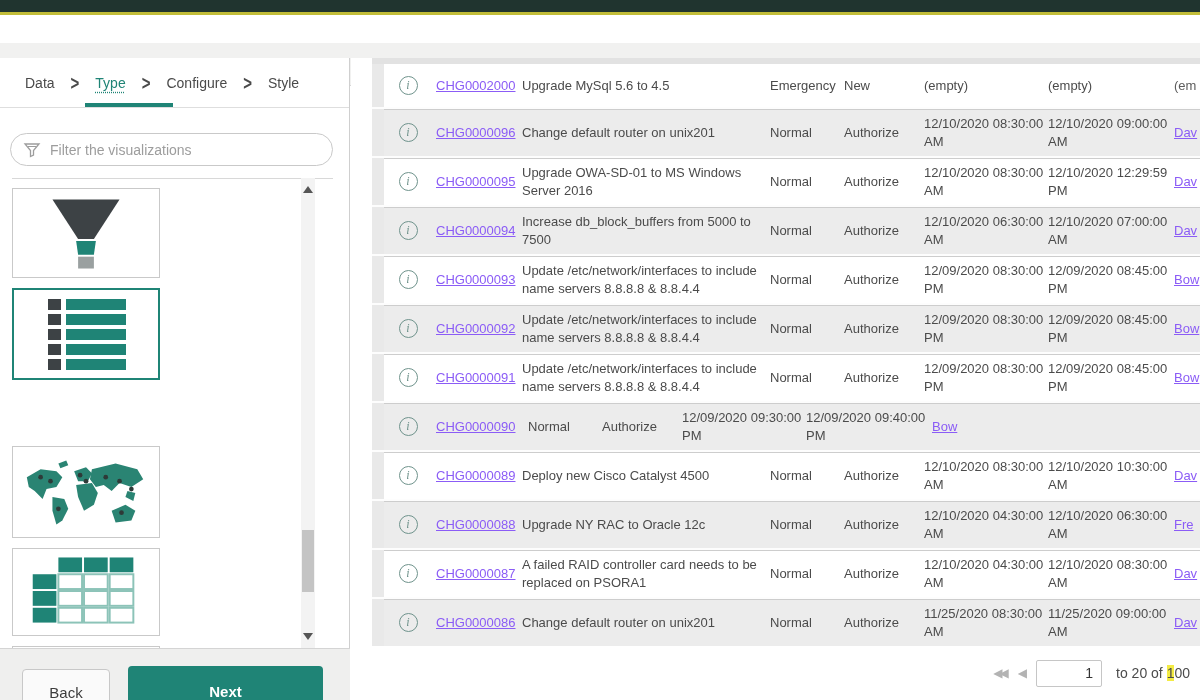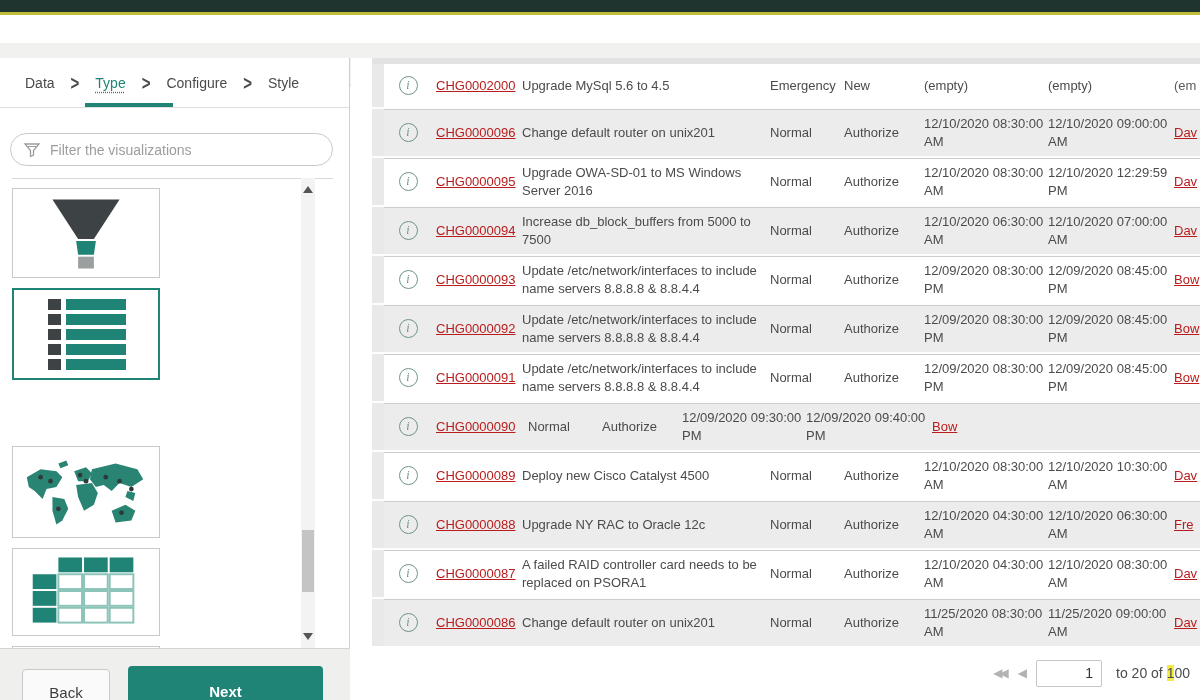--- a/index.html
+++ b/index.html
@@ -75,21 +75,21 @@
   .tcell { display:flex; align-items:center; font-size:13px; color:#4b4b4b; padding:5px 4px 5px 0; }
   .c-gutter  { width:12px; background:#e9e9e9; padding:0; }
   .c-info    { width:52px; justify-content:center; }
   .c-number  { width:86px; }
   .c-desc    { width:242px; line-height:1.35; }
   .c-priority{ width:80px; padding-left:6px; }
   .c-state   { width:80px; }
   .c-start   { width:124px; line-height:1.35; }
   .c-end     { width:126px; line-height:1.35; }
   .c-assigned{ width:26px; overflow:hidden; white-space:nowrap; }
-  .lnk { color:#b91c1c; text-decoration:underline; cursor:pointer; }
+  .lnk { color:#8b5cf6; text-decoration:underline; cursor:pointer; }
   .c-assigned .plain-text { color:#5c5c5c; text-decoration:none; cursor:default; }
   .info-icon { width:19px; height:19px; border:1.4px solid #6f938c; border-radius:50%;
     color:#6f938c; font-size:12px; line-height:16px; text-align:center; font-style:italic;
     font-family:"Liberation Serif", serif; }
 
   
   .pagination { position:absolute; right:10px; top:598px; height:34px;
     display:flex; align-items:center; gap:12px; font-size:14px; color:#4b4b4b; }
   .pg-icon { color:#b3b3b3; font-size:12px; letter-spacing:-3px; cursor:pointer; user-select:none; }
   .pg-input { width:66px; height:27px; border:1px solid #c6c6c6; border-radius:2px;

